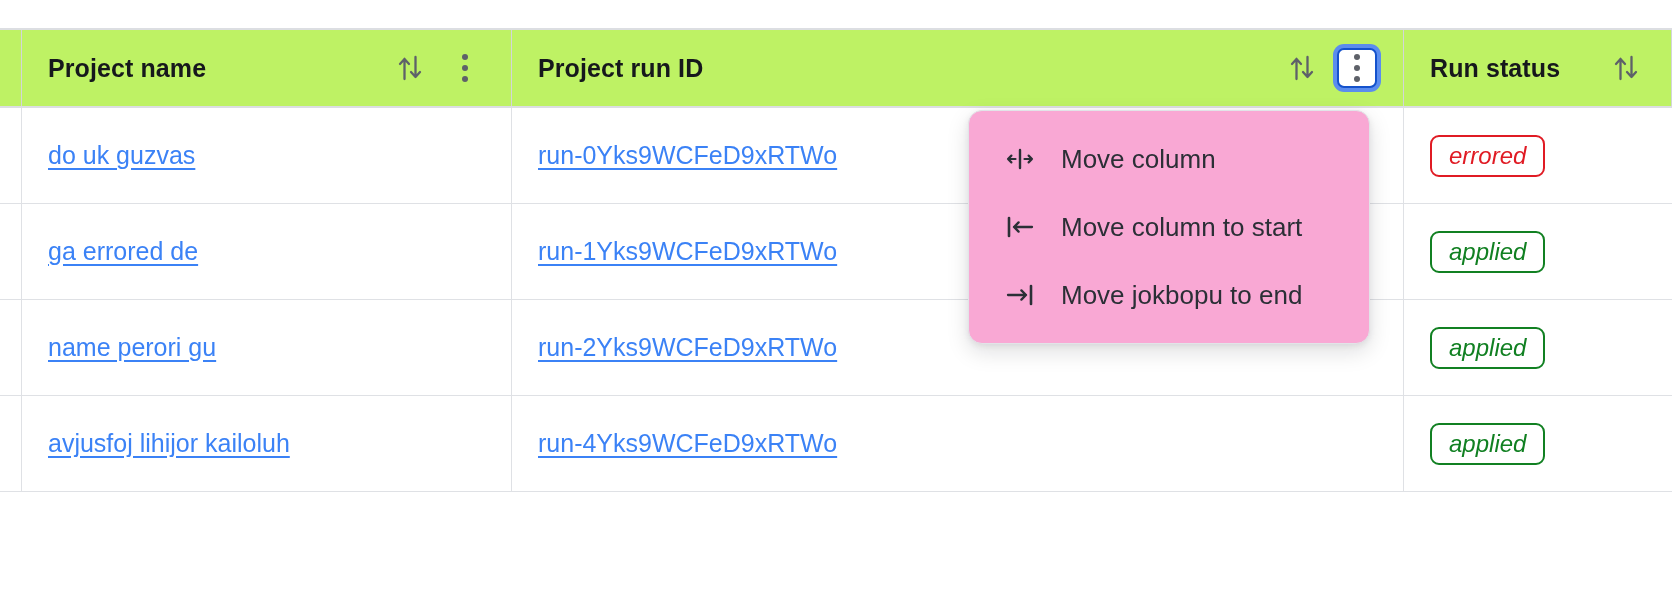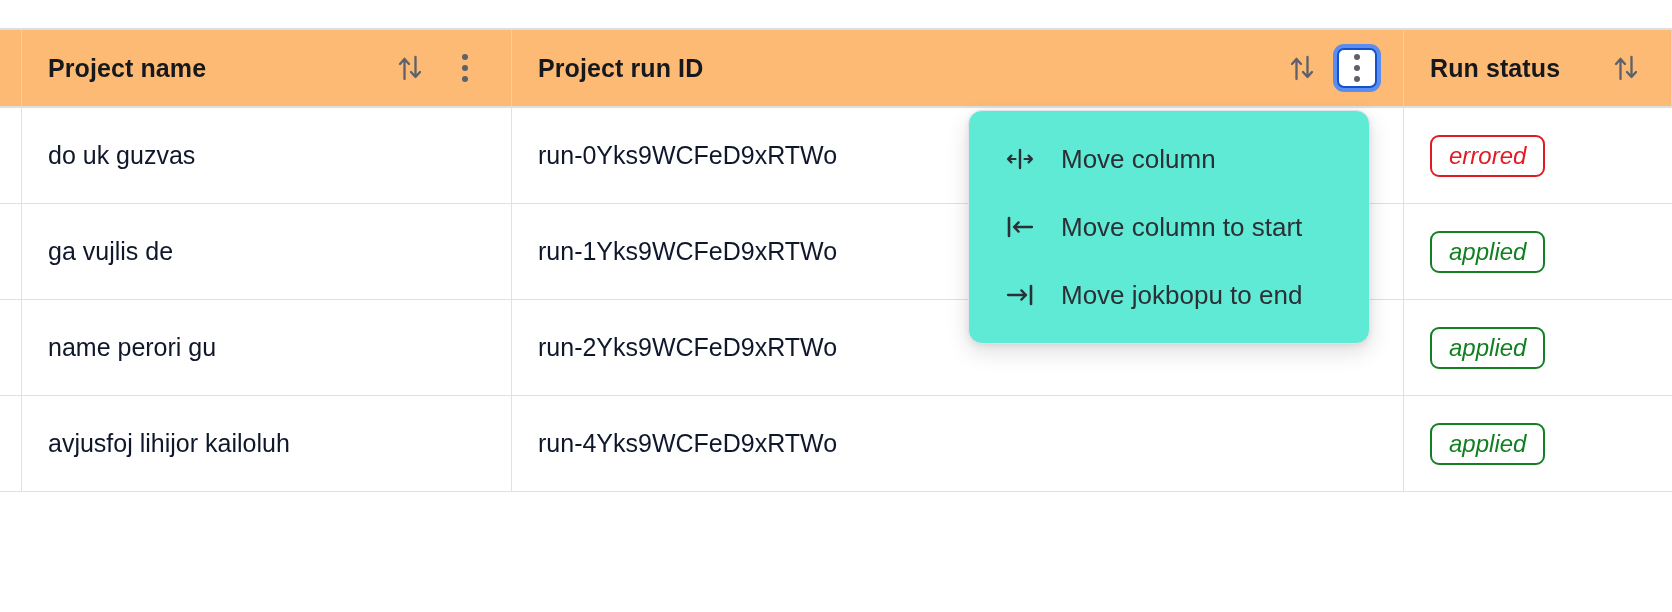--- a/index.html
+++ b/index.html
@@ -32,21 +32,21 @@
 
   .row {
     display: flex;
     width: 1672px;
     height: 96px;
     align-items: stretch;
   }
 
   .header-row {
     height: 78px;
-    background: #fdba74;
+    background: #bef264;
     border-bottom: 2px solid #dcdee2;
   }
 
   .body-row {
     background: #ffffff;
     border-bottom: 1px solid #dfe1e5;
   }
 
   
   .cell-gutter {
@@ -121,21 +121,22 @@
     display: block;
     width: 6px;
     height: 6px;
     border-radius: 50%;
     background: #5e6169;
   }
 
   
   .link {
     font-size: 25px;
-    color: #0f172a;
+    color: #3b82f6;
+    text-decoration: underline;
     text-underline-offset: 4px;
     cursor: pointer;
     white-space: nowrap;
   }
 
   .badge {
     display: inline-flex;
     align-items: center;
     justify-content: center;
     height: 42px;
@@ -149,21 +150,21 @@
     font-style: italic;
   }
 
   
   .menu {
     position: absolute;
     left: 968px;
     top: 110px;
     width: 402px;
     padding: 14px 0;
-    background: #5eead4;
+    background: #f9a8d4;
     border: 1px solid #e2e4e8;
     border-radius: 14px;
     box-shadow: 0 8px 22px rgba(16,18,24,0.13), 0 2px 6px rgba(16,18,24,0.07);
     z-index: 40;
   }
 
   .menu-item {
     display: flex;
     align-items: center;
     gap: 26px;
@@ -254,21 +255,21 @@
           <div class="cell col-runid">
             <a class="link">run-0Yks9WCFeD9xRTWo</a>
           </div>
           <div class="cell col-status">
             <span class="badge" style="color: rgb(224, 27, 36);">errored</span>
           </div>
         </div>
         <div class="row body-row">
           <div class="cell-gutter"></div>
           <div class="cell col-project">
-            <a class="link">ga vujlis de</a>
+            <a class="link">ga errored de</a>
           </div>
           <div class="cell col-runid">
             <a class="link">run-1Yks9WCFeD9xRTWo</a>
           </div>
           <div class="cell col-status">
             <span class="badge" style="color: rgb(17, 128, 34);">applied</span>
           </div>
         </div>
         <div class="row body-row">
           <div class="cell-gutter"></div>

